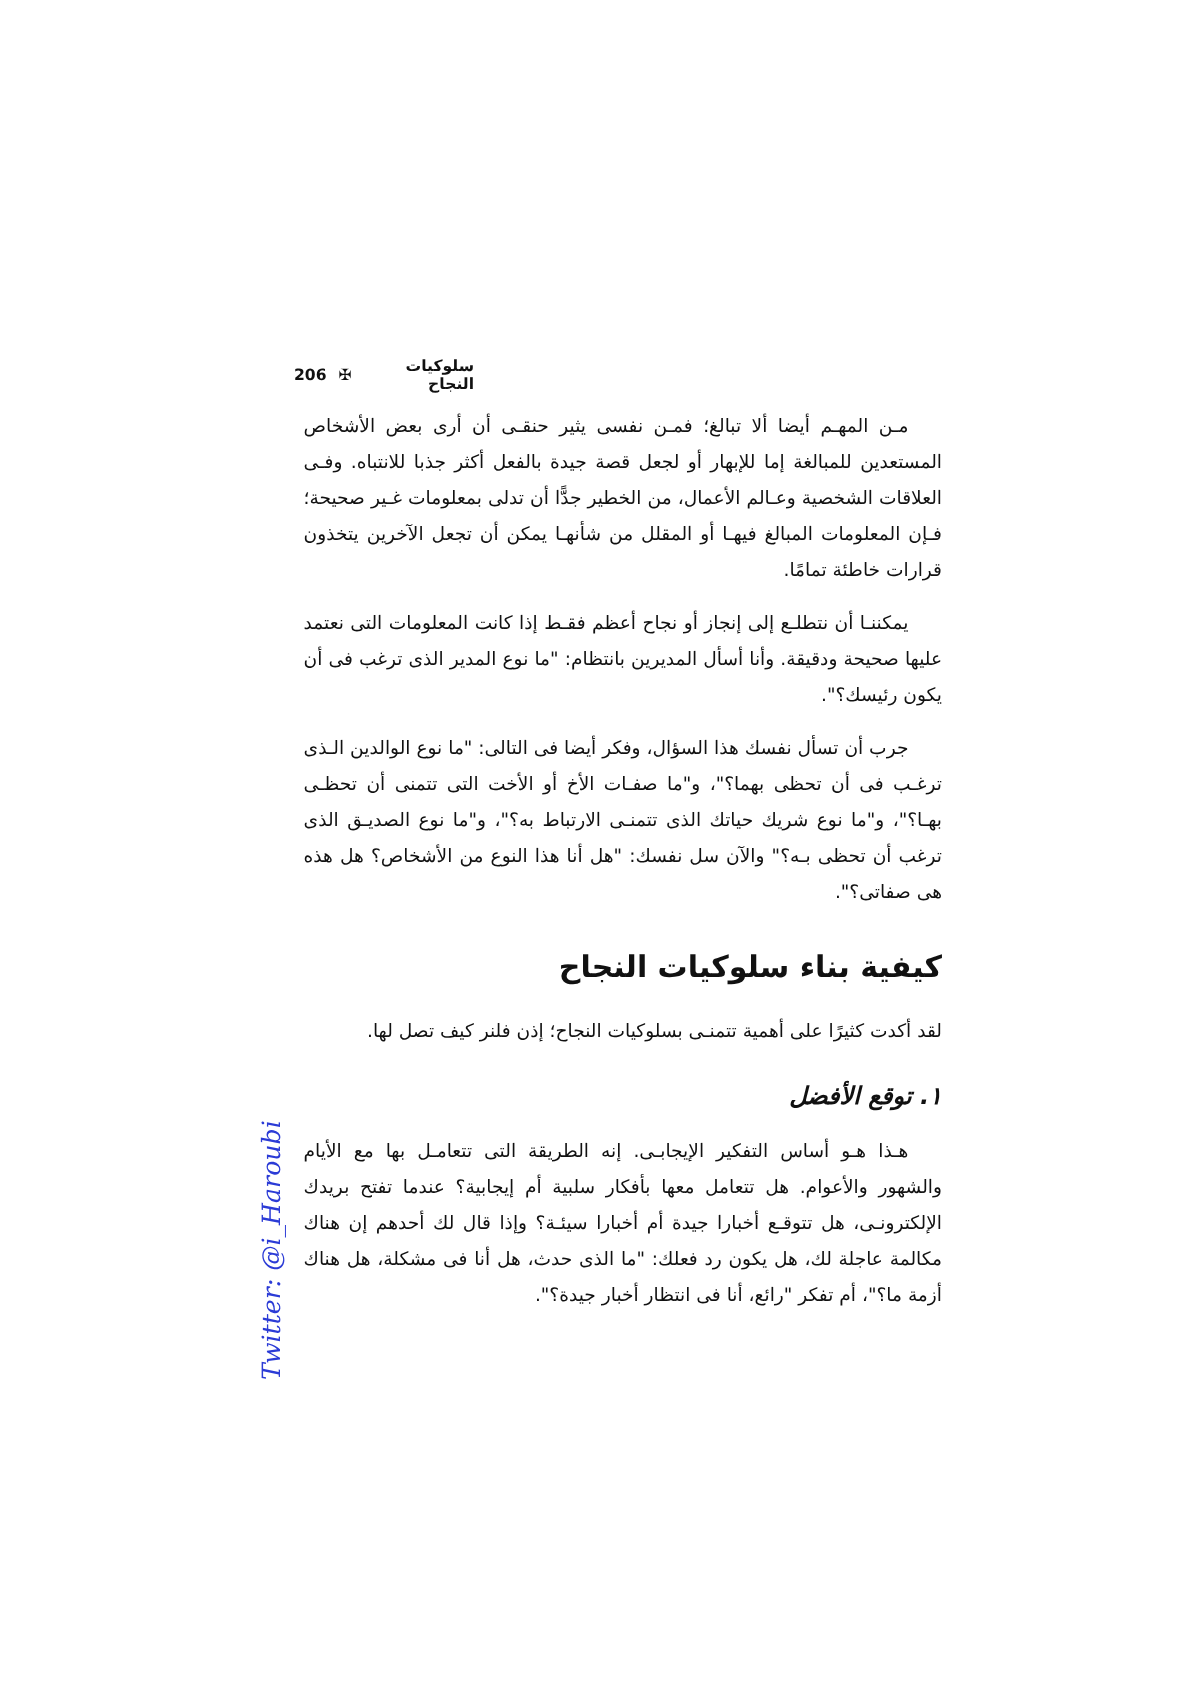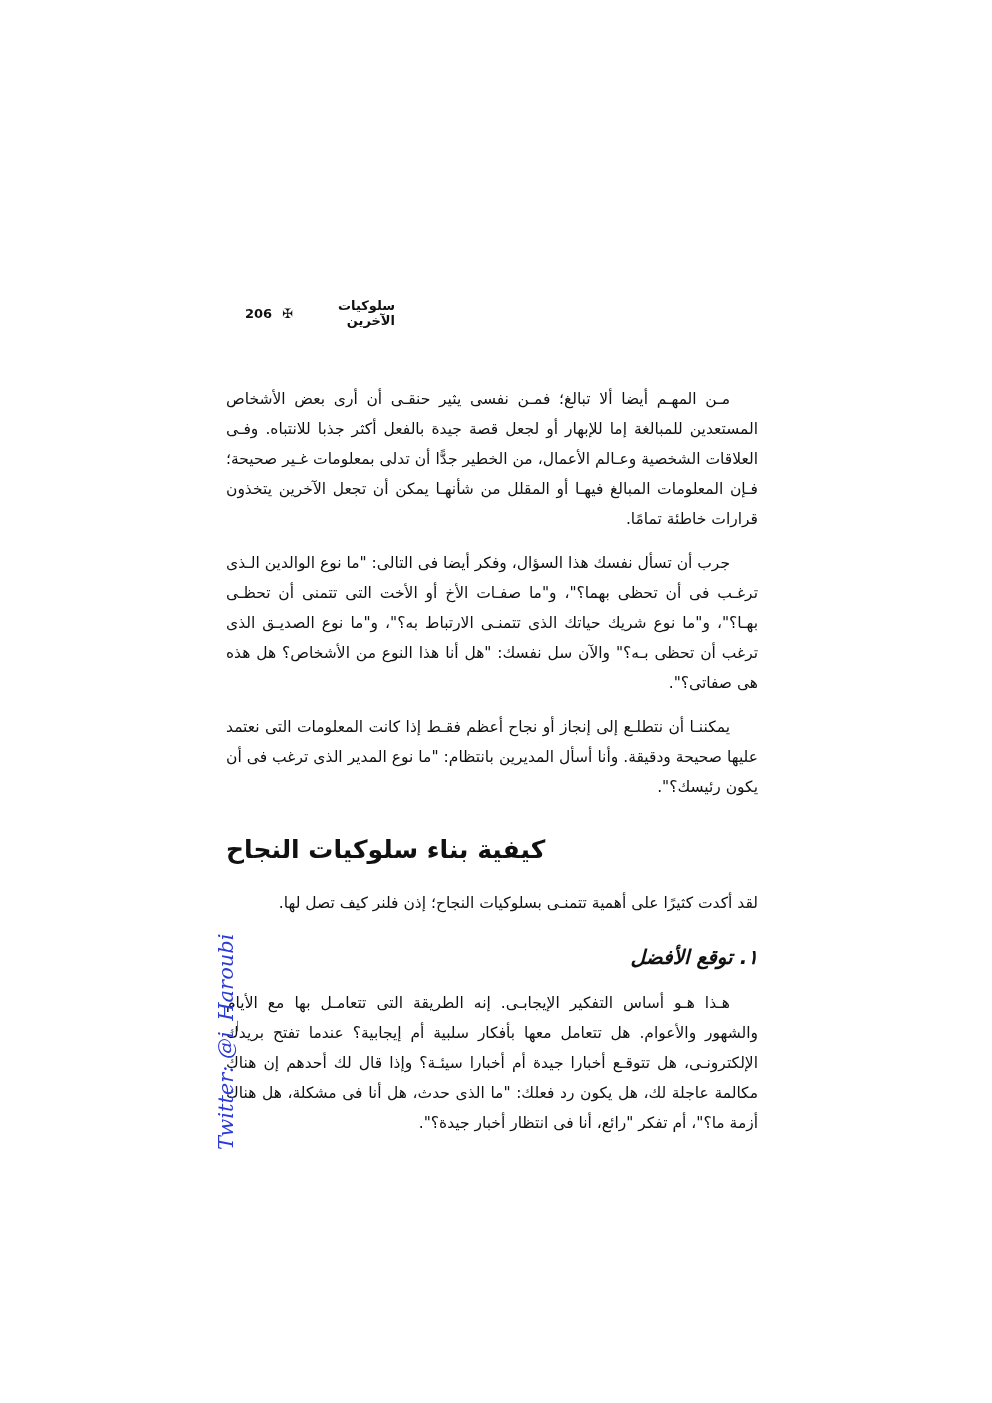--- a/index.html
+++ b/index.html
@@ -7,55 +7,55 @@
     width: 992px; height: 1403px; position: relative; overflow: hidden;
     font-family: "DejaVu Sans", sans-serif; color: #111;
   }
   .page-header {
     position: absolute; left: 245px; top: 302px; width: 150px; height: 22px;
     direction: rtl; display: flex; align-items: center; gap: 10px;
     font-size: 13px; font-weight: bold;
   }
   .page-header .ornament { font-size: 13px; font-weight: normal; }
   .content {
-    position: absolute; left: 226px; top: 340px; width: 532px;
-    direction: rtl; text-align: justify; margin-top: 44px;
+    position: absolute; left: 253px; top: 340px; width: 532px;
+    direction: rtl; text-align: justify;
   }
   .para {
     font-size: 15.5px; line-height: 30px; margin: 0 0 14px 0;
     text-indent: 28px; text-align-last: right;
   }
   .section-title {
     font-size: 25px; font-weight: bold; margin: 28px 0 18px 0; line-height: 40px;
-    text-align: left;
+    text-align: right;
   }
   .subsection-title {
     font-size: 20px; font-weight: bold; font-style: italic; margin: 22px 0 14px 0;
     line-height: 34px; 
   }
   .intro { text-indent: 0; }
   .watermark {
     position: absolute; left: 214px; top: 1150px;
     transform: rotate(-90deg); transform-origin: 0 0;
     font-family: "DejaVu Serif", serif; font-style: italic;
     font-size: 21px; color: #2b3bd6; white-space: nowrap;
   }
 </style>
 </head>
 <body>
 
 <div class="page-header">
-  <span>سلوكيات الآخرين</span>
+  <span>سلوكيات النجاح</span>
   <span class="ornament">✠</span>
   <span>206</span>
 </div>
 
 <div class="content">
   <p class="para">مـن المهـم أيضا ألا تبالغ؛ فمـن نفسى يثير حنقـى أن أرى بعض الأشخاص المستعدين للمبالغة إما للإبهار أو لجعل قصة جيدة بالفعل أكثر جذبا للانتباه. وفـى العلاقات الشخصية وعـالم الأعمال، من الخطير جدًّا أن تدلى بمعلومات غـير صحيحة؛ فـإن المعلومات المبالغ فيهـا أو المقلل من شأنهـا يمكن أن تجعل الآخرين يتخذون قرارات خاطئة تمامًا.</p>
+  <p class="para">يمكننـا أن نتطلـع إلى إنجاز أو نجاح أعظم فقـط إذا كانت المعلومات التى نعتمد عليها صحيحة ودقيقة. وأنا أسأل المديرين بانتظام: "ما نوع المدير الذى ترغب فى أن يكون رئيسك؟".</p>
   <p class="para">جرب أن تسأل نفسك هذا السؤال، وفكر أيضا فى التالى: "ما نوع الوالدين الـذى ترغـب فى أن تحظى بهما؟"، و"ما صفـات الأخ أو الأخت التى تتمنى أن تحظـى بهـا؟"، و"ما نوع شريك حياتك الذى تتمنـى الارتباط به؟"، و"ما نوع الصديـق الذى ترغب أن تحظى بـه؟" والآن سل نفسك: "هل أنا هذا النوع من الأشخاص؟ هل هذه هى صفاتى؟".</p>
-  <p class="para">يمكننـا أن نتطلـع إلى إنجاز أو نجاح أعظم فقـط إذا كانت المعلومات التى نعتمد عليها صحيحة ودقيقة. وأنا أسأل المديرين بانتظام: "ما نوع المدير الذى ترغب فى أن يكون رئيسك؟".</p>
   <h2 class="section-title">كيفية بناء سلوكيات النجاح</h2>
   <p class="para intro">لقد أكدت كثيرًا على أهمية تتمنـى بسلوكيات النجاح؛ إذن فلنر كيف تصل لها.</p>
   <h3 class="subsection-title">١. توقع الأفضل</h3>
   <p class="para">هـذا هـو أساس التفكير الإيجابـى. إنه الطريقة التى تتعامـل بها مع الأيام والشهور والأعوام. هل تتعامل معها بأفكار سلبية أم إيجابية؟ عندما تفتح بريدك الإلكترونـى، هل تتوقـع أخبارا جيدة أم أخبارا سيئـة؟ وإذا قال لك أحدهم إن هناك مكالمة عاجلة لك، هل يكون رد فعلك: "ما الذى حدث، هل أنا فى مشكلة، هل هناك أزمة ما؟"، أم تفكر "رائع، أنا فى انتظار أخبار جيدة؟".</p>
 </div>
 
 <div class="watermark">Twitter: @i_Haroubi</div>
 
 </body></html>

